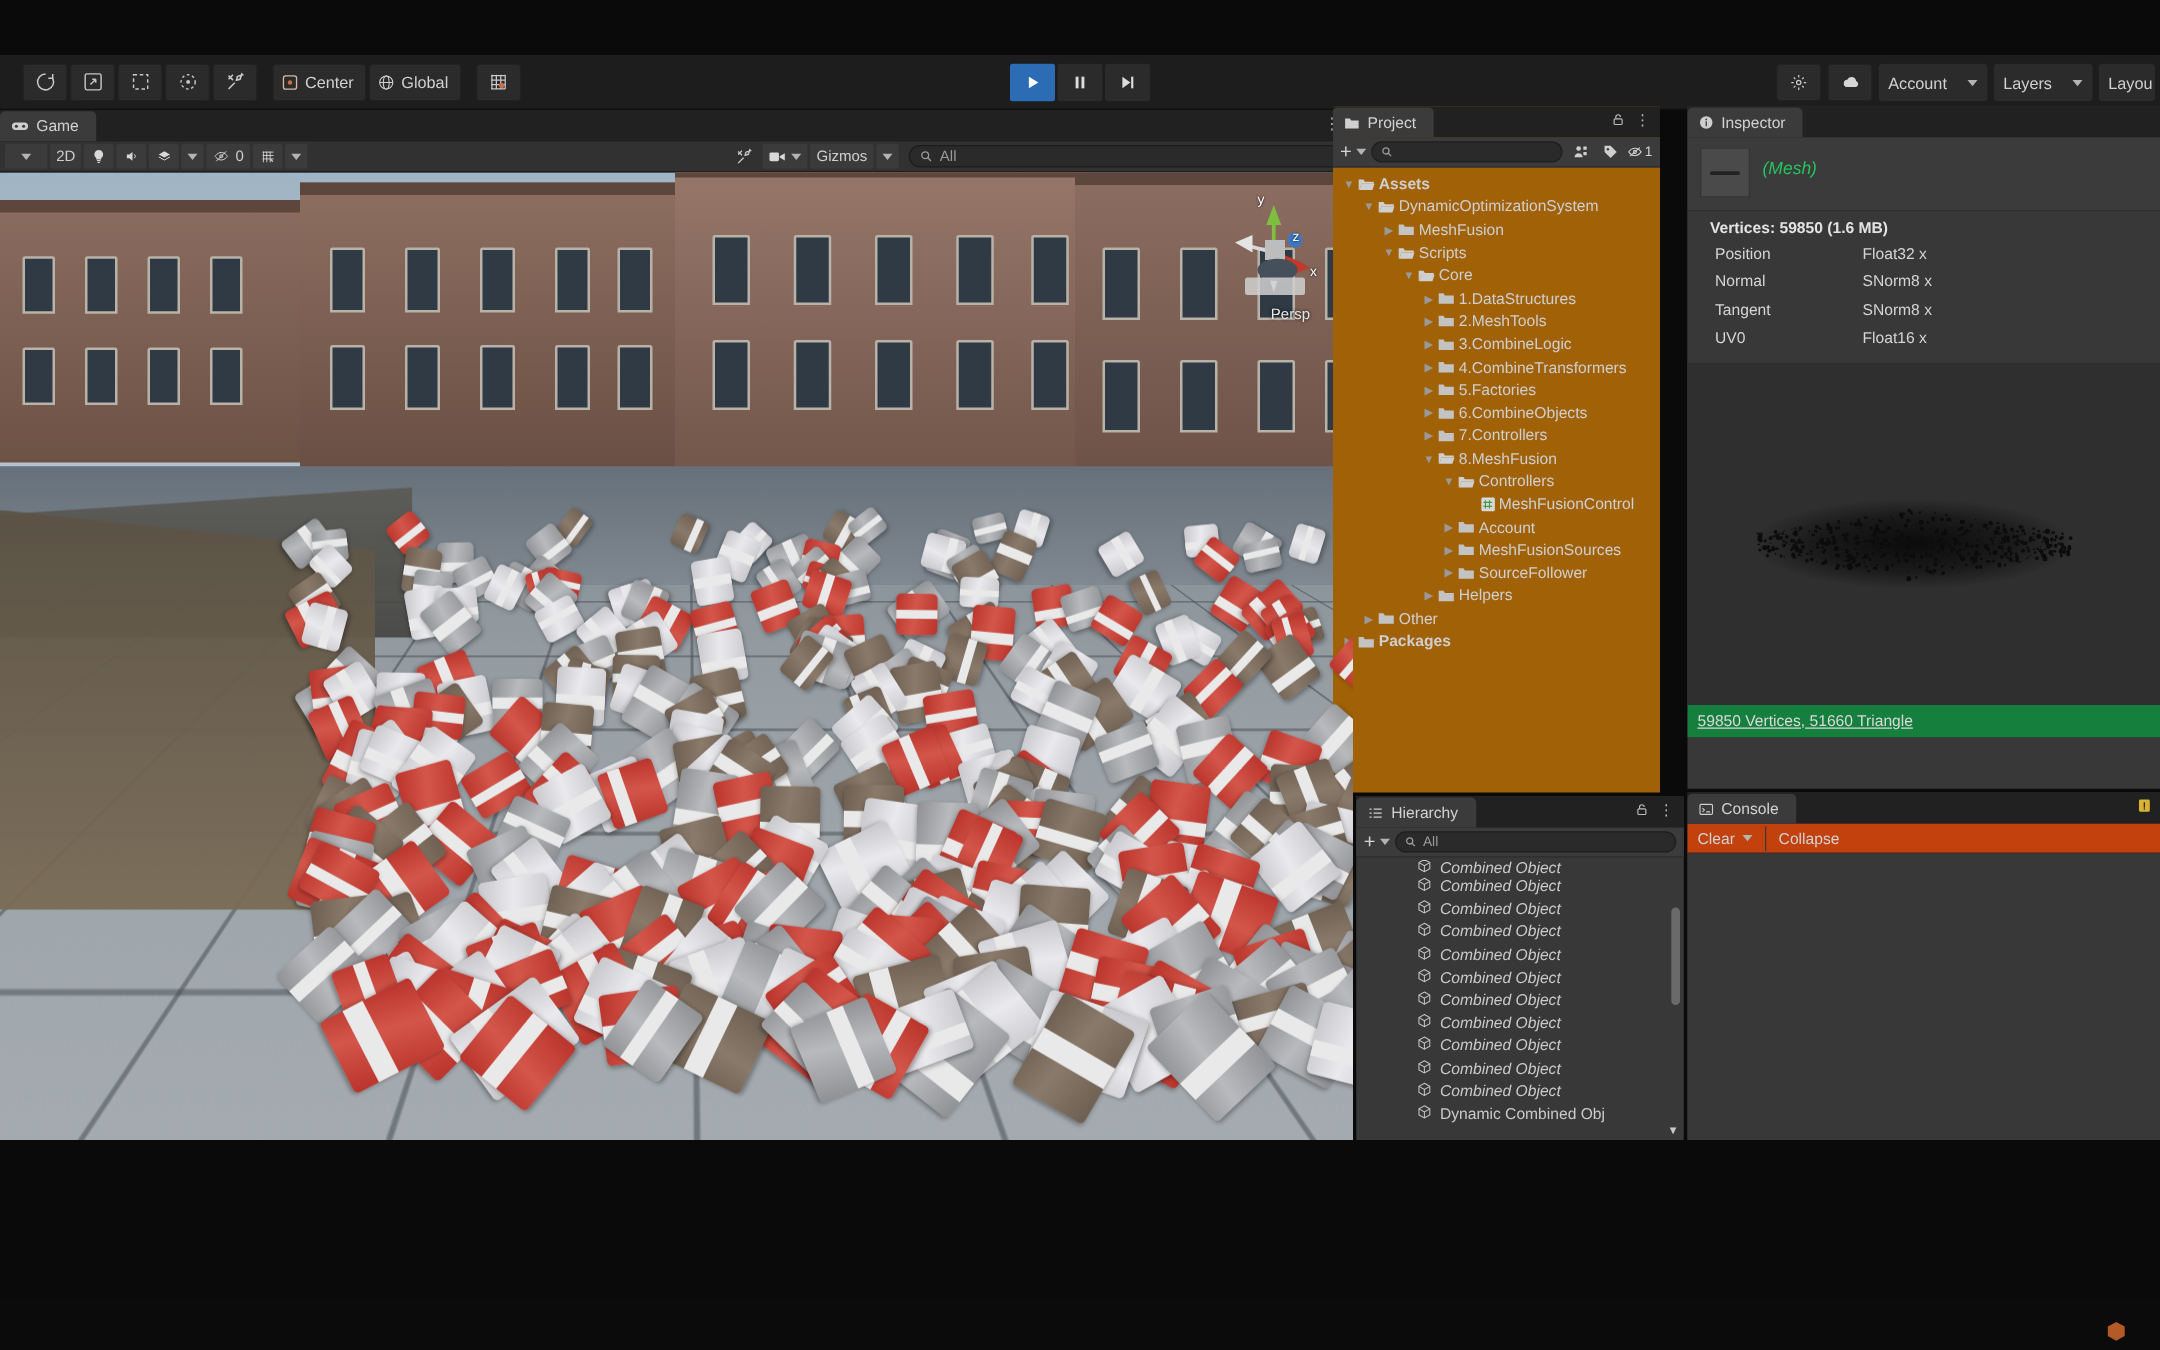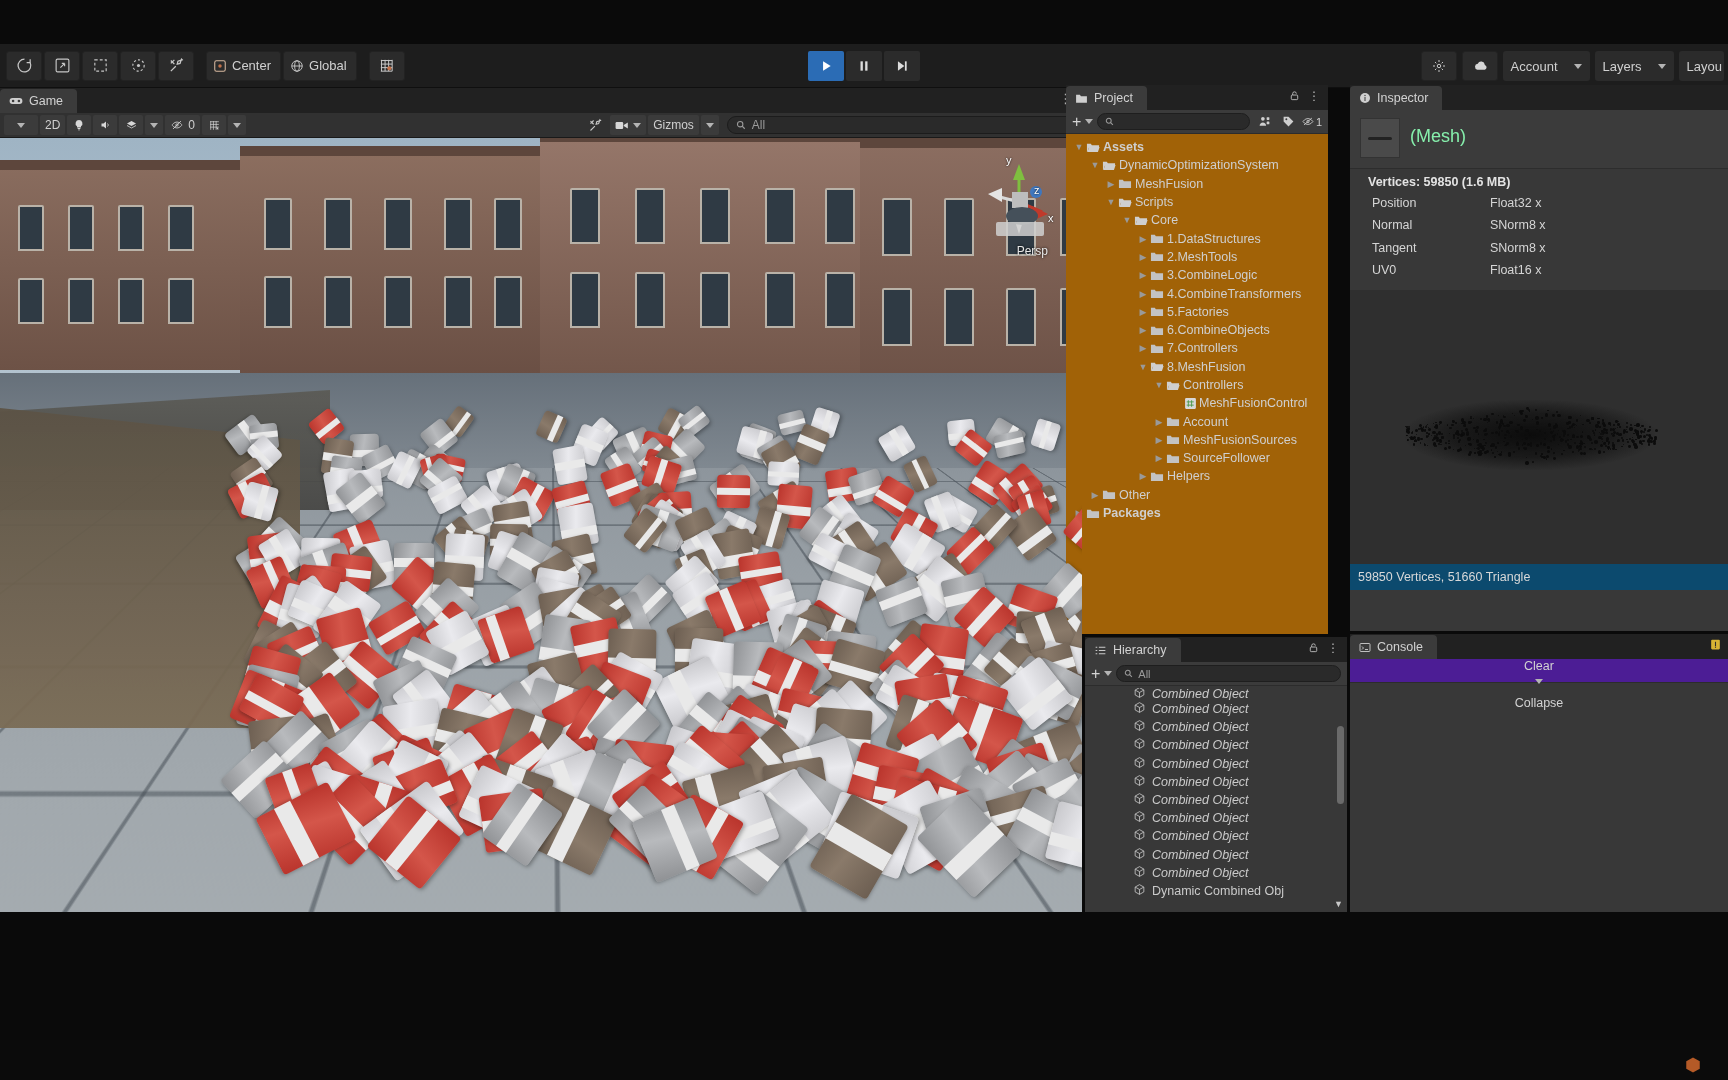--- a/index.html
+++ b/index.html
@@ -11,21 +11,21 @@
     -webkit-font-smoothing:antialiased;
   }
   .app{ position:relative; width:1728px; height:1080px; background:#0a0a0a; }
 
   
   .toolbar{
     position:absolute; left:0; top:44px; width:1728px; height:44px;
     background:#1d1d1d; border-bottom:1px solid #0f0f0f;
     display:flex; align-items:center;
   }
-  .tbgroup{ display:flex; align-items:center; gap:2px; padding-left:6px; }
+  .tbgroup{ display:flex; align-items:center; gap:2px; padding-left:18px; }
   .tbtn{
     width:36px; height:30px; background:#2b2b2b; border:1px solid #222;
     border-radius:3px; display:flex; align-items:center; justify-content:center;
     color:#c4c4c4; cursor:default;
   }
   .tbtn svg{ display:block; }
   .pivot{
     height:30px; background:#2b2b2b; border:1px solid #222; border-radius:3px;
     display:flex; align-items:center; padding:0 9px 0 6px; gap:5px; color:#d0d0d0;
     font-size:13px;
@@ -142,27 +142,27 @@
   .vrow{ display:flex; align-items:center; height:22.5px; font-size:12.5px; color:#d5d5d5;}
   .vrow .lbl{ padding-left:22px; width:140px;}
   .vrow.bold{ font-weight:bold; padding-left:18px; color:#e3e3e3;}
   .shadedbar{ height:22px; background:#434343; border-top:1px solid #2e2e2e; border-bottom:1px solid #2e2e2e;
               display:flex; align-items:center; justify-content:center; position:relative; color:#d8d8d8; font-size:12.5px;}
   .preview{ position:relative; height:300px; background:#2f2f2f; overflow:hidden;}
   .pv-cloud{ position:absolute; left:55px; top:110px; width:250px; height:70px;
              background:radial-gradient(ellipse at 50% 50%, rgba(10,10,10,.95) 0%, rgba(10,10,10,.55) 45%, rgba(10,10,10,0) 72%);
              filter:blur(0.4px);}
   .pv-dot{ position:absolute; background:#0c0c0c; border-radius:50%;}
-  .pvstat{ position:absolute; left:0; right:0; bottom:0; height:26px; background:#0c4a6e;
-           display:flex; align-items:center; padding-left:8px; font-size:12.5px; color:#d8d8d8;}
+  .pvstat{ position:absolute; left:0; right:0; bottom:0; height:26px; background:#15803d;
+           display:flex; align-items:center; padding-left:8px; font-size:12.5px; color:#d8d8d8;text-decoration:underline;}
 
   
   .console{ position:absolute; left:1350px; top:634px; width:378px; height:278px; background:#383838;}
   .con-top{ height:25px; background:#212121; display:flex; align-items:flex-end;}
-  .con-toolbar{ height:24px; background:#4c1d95; display:flex; align-items:center; gap:6px; padding:0 8px; border-bottom:1px solid #2c2c2c; font-size:12.5px; color:#d2d2d2;flex-direction:column;}
+  .con-toolbar{ height:24px; background:#c2410c; display:flex; align-items:center; gap:6px; padding:0 8px; border-bottom:1px solid #2c2c2c; font-size:12.5px; color:#d2d2d2;}
   .con-body{ background:#383838; height:229px; }
   .con-right{ position:absolute; right:6px; top:4px; display:flex; align-items:center; gap:4px;}
 
   .taskbar{ position:absolute; left:0; bottom:0; width:1728px; height:40px; background:#0b0b0b;}
   .unity-ico{ position:absolute; right:26px; bottom:6px; width:18px; height:18px;}
   .divider{ width:1px; height:20px; background:#3a3a3a; margin:0 4px;}
 </style>
 </head>
 <body>
 
@@ -1844,21 +1844,21 @@
             <rect x="11" y="10" width="2" height="8" fill="#3b3b3b"></rect>
             <circle cx="12" cy="7" r="1.4" fill="#3b3b3b"></circle>
           </svg>
         <span>Inspector</span>
       </div>
     </div>
     <div class="insp-head">
       <div class="thumb">
           <div class="line"></div>
         </div>
-      <div style="padding-top:8px; font-size:18px; color:#86efac;">(Mesh)</div>
+      <div style="padding-top:8px; font-size:14px; color:#22c55e;font-style:italic;">(Mesh)</div>
     </div>
     <div class="insp-body">
       <div style="height:1px;background:#2d2d2d"></div>
       <div class="vrow bold" style="padding-top:3px">Vertices: 59850 (1.6 MB)</div>
       <div id="attr-rows">
           <div class="vrow">
             <span class="lbl">Position</span>
             <span>Float32 x</span>
           </div>
           <div class="vrow">

